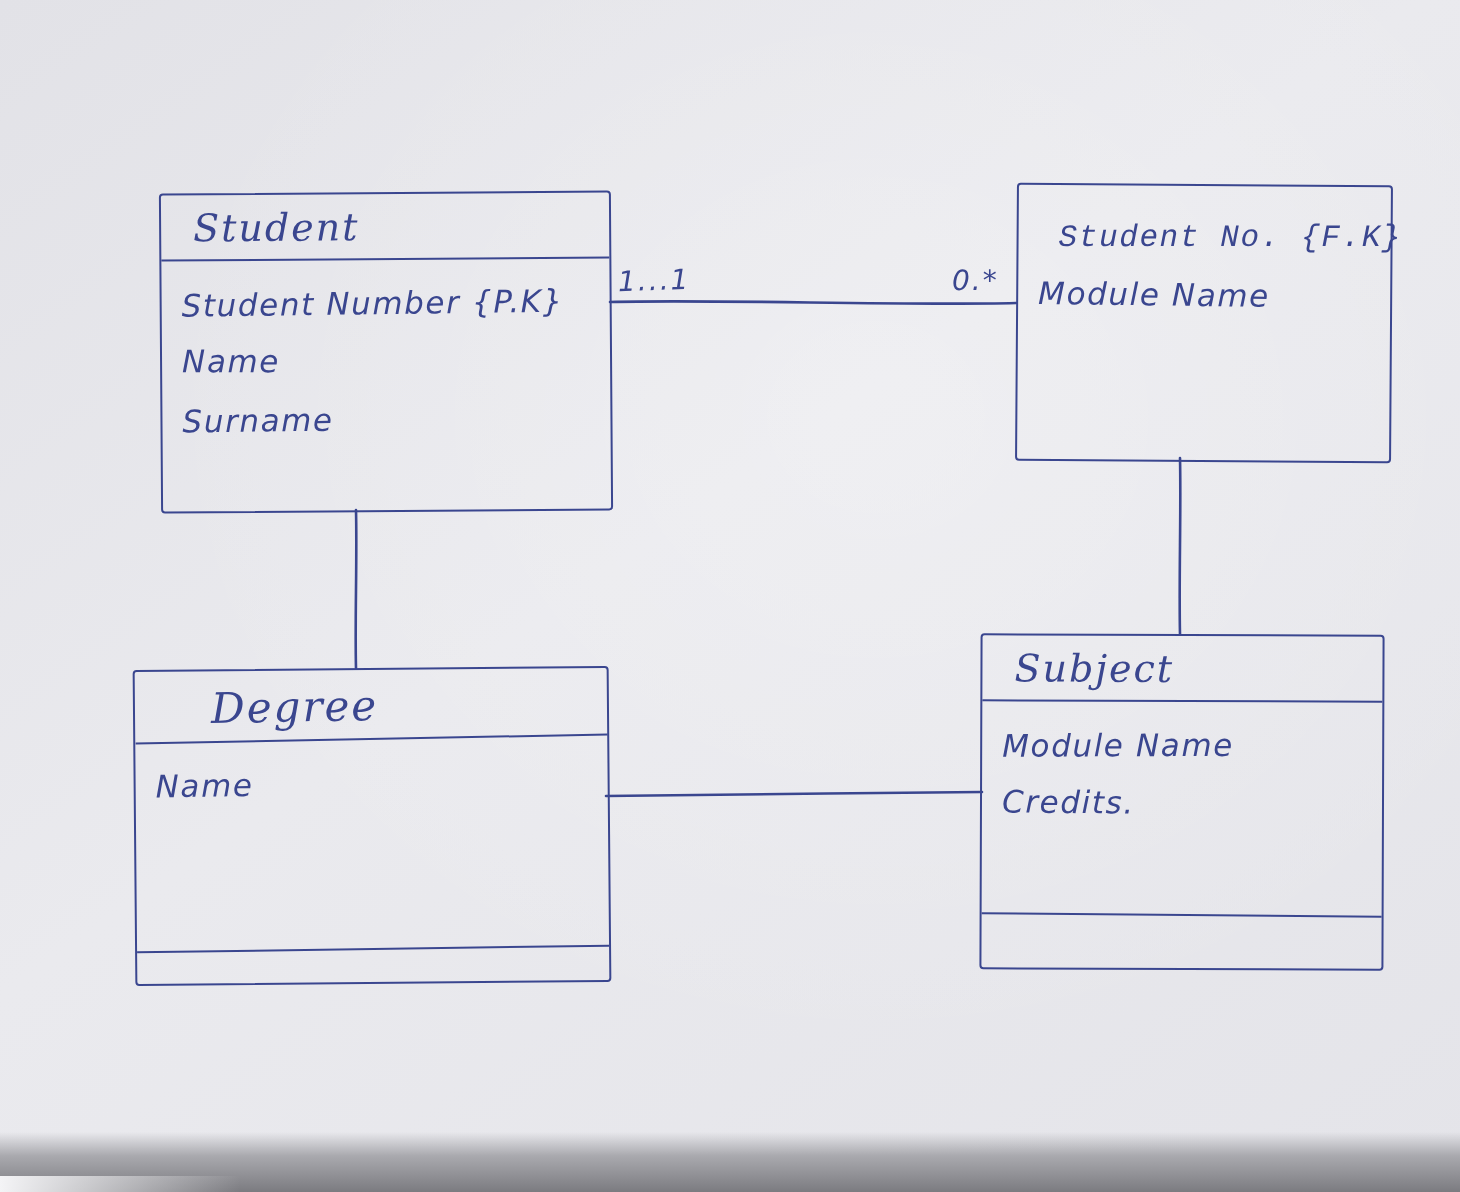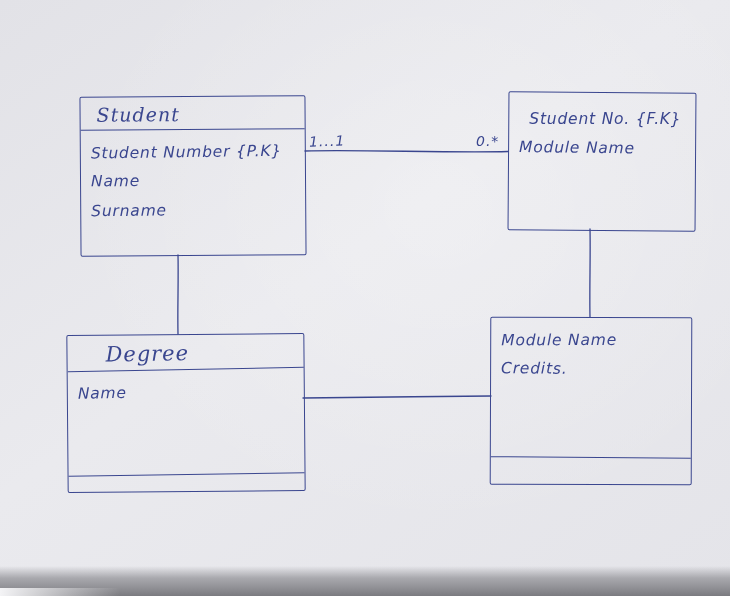--- a/index.html
+++ b/index.html
@@ -68,21 +68,21 @@
     transform: rotate(-0.4deg);
   }
   #entity-student .entity-title { padding-left: 16px; }
 
   #entity-student-module {
     left: 508px; top: 92px;
     width: 186px; height: 137px;
     transform: rotate(0.4deg);
   }
   #entity-student-module .entity-attrs { padding-top: 12px; }
-  #entity-student-module .attr:nth-child(1) { padding-left: 10px; }
+  #entity-student-module .attr:nth-child(1) { padding-left: 10px; font-family: Liberation Mono, monospace; }
 
   #entity-degree {
     left: 67px; top: 334px;
     width: 236px; height: 156px;
     transform: rotate(-0.5deg);
   }
   #entity-degree .entity-title {
     padding-left: 38px;
     font-size: 21px;
     transform: rotate(-0.6deg);
@@ -162,20 +162,21 @@
 
   <div class="entity" id="entity-degree">
     <div class="entity-title">Degree</div>
     <div class="entity-attrs">
       <div class="attr">Name</div>
     </div>
     <div class="bottom-divider"></div>
   </div>
 
   <div class="entity" id="entity-subject">
+    <div class="entity-title">Subject</div>
     <div class="entity-attrs">
       <div class="attr">Module Name</div>
       <div class="attr">Credits.</div>
     </div>
     <div class="bottom-divider"></div>
   </div>
 
   <div class="bottom-shadow"></div>
   <div class="paper-edge"></div>
 </div>

